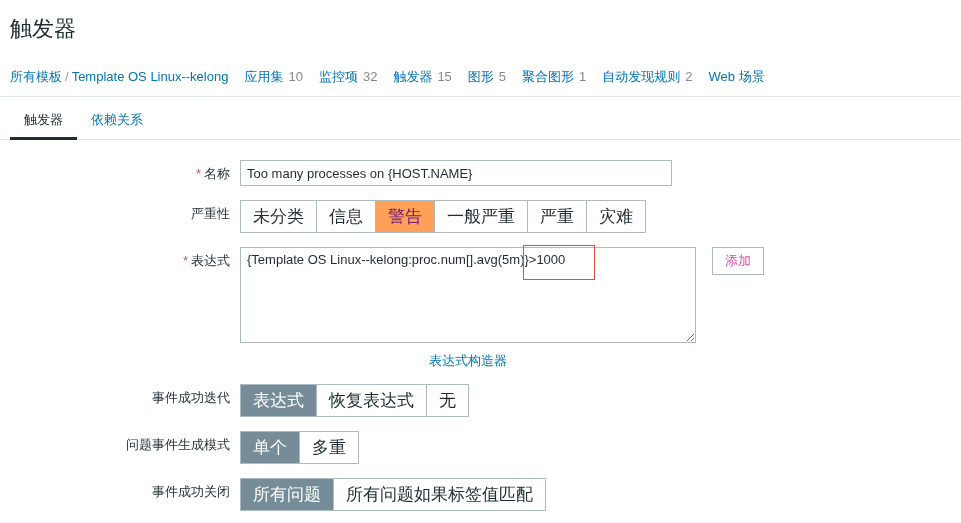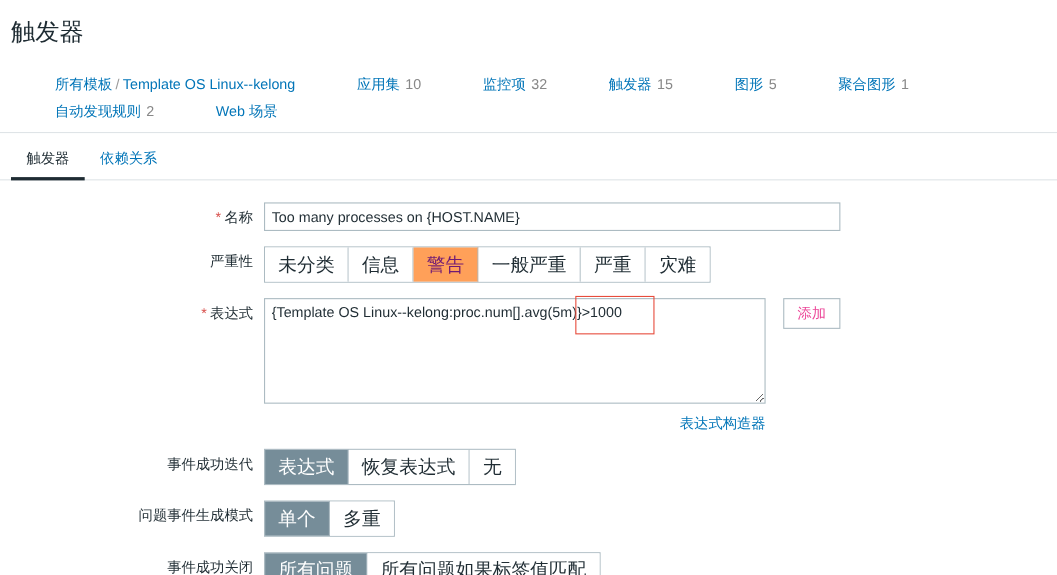--- a/index.html
+++ b/index.html
@@ -19,21 +19,21 @@
   .breadcrumb {
     padding: 6px 10px 10px;
     display: flex;
     align-items: center;
     gap: 6px;
     flex-wrap: wrap;
   }
   .breadcrumb a { color: #0275b8; text-decoration: none; cursor: pointer; }
   .breadcrumb .sep { color: #999; }
   .breadcrumb .count { color: #888; margin-left: 2px; }
-  .breadcrumb-item { display: inline-flex; align-items: baseline; gap: 3px; margin-right: 10px; margin-left: 40px; }
+  .breadcrumb-item { display: inline-flex; align-items: baseline; gap: 3px; margin-right: 10px; }
   .hr { border: 0; border-top: 1px solid #dfe4e7; }
   .tabs {
     display: flex;
     border-bottom: 1px solid #dfe4e7;
     padding: 0 10px;
     margin-top: 6px;
   }
   .tab {
     padding: 8px 14px;
     color: #0275b8;
@@ -61,21 +61,21 @@
     color: #1f2c33;
     font-size: 13px;
   }
   .form-label .req { color: #d9534f; margin-right: 3px; }
   .form-control { flex: 1; display: flex; align-items: flex-start; gap: 8px; }
   .text-input {
     border: 1px solid #acbbc2;
     padding: 4px 6px;
     font-size: 13px;
     height: 26px;
-    width: 524px;
+    width: 432px;
     color: #1f2c33;
   }
   .textarea {
     border: 1px solid #acbbc2;
     padding: 4px 6px;
     font-size: 13px;
     width: 456px;
     height: 96px;
     resize: both;
     font-family: inherit;
@@ -115,21 +115,21 @@
     width: 230px;
     color: #999;
   }
   .tag-input::placeholder { color: #999; }
   .expr-wrap { position: relative; }
   .red-box {
     position: absolute;
     border: 1px solid #e74c3c;
     pointer-events: none;
   }
-  .stack { display: flex; flex-direction: column; gap: 6px; align-items: flex-end; }
+  .stack { display: flex; flex-direction: column; gap: 6px; align-items: center; }
 </style>
 </head>
 <body>
 
 <h1 class="page-title">触发器</h1>
 
 <div class="breadcrumb">
   <span class="breadcrumb-item">
     <a>所有模板</a>
     <span class="sep">/</span>

